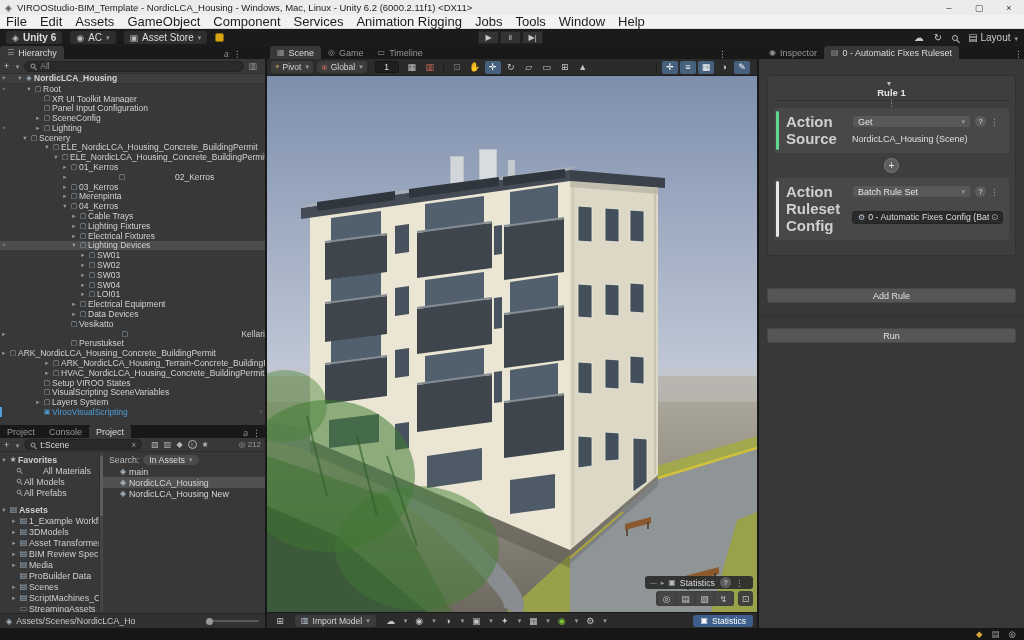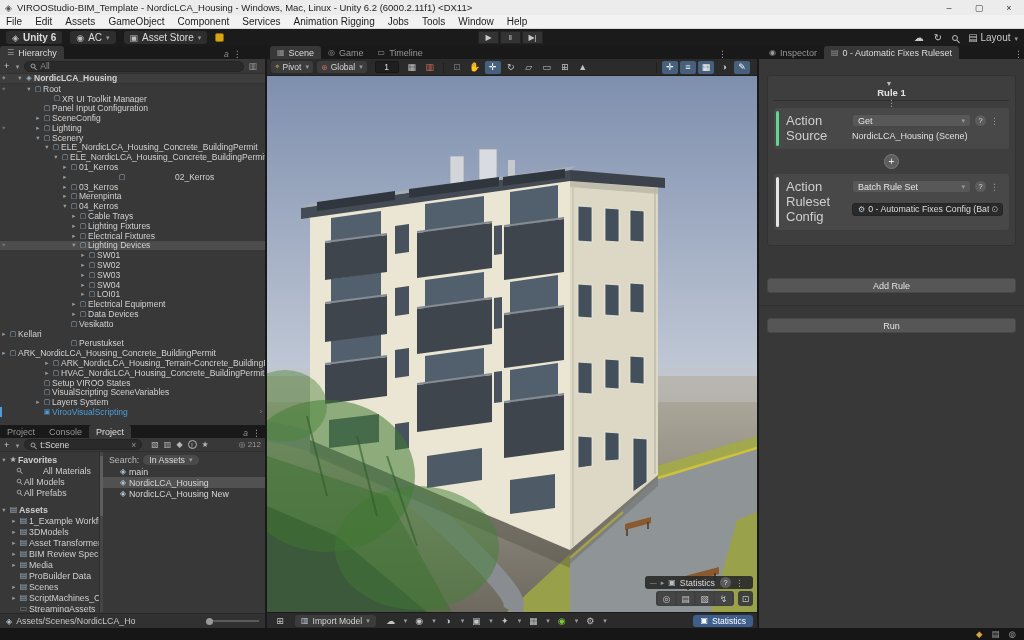--- a/index.html
+++ b/index.html
@@ -4,21 +4,21 @@
 <style>
   html,body{margin:0;padding:0;background:#101010;}
   *{box-sizing:border-box;font-family:"Liberation Sans","DejaVu Sans",sans-serif;}
   #app{position:relative;width:1024px;height:640px;background:#191919;overflow:hidden;font-size:10px;color:#ccc;-webkit-font-smoothing:antialiased;}
 
   
   #titlebar{position:absolute;left:0;top:0;width:1024px;height:15px;background:#ececec;color:#222;display:flex;align-items:center;padding-left:5px;font-size:9.5px;}
   #titlebar .ticon{color:#555;margin-right:5px;font-size:9px;}
   #wincontrols{position:absolute;right:0;top:0;height:15px;display:flex;}
   #wincontrols span{width:30px;height:15px;display:flex;align-items:center;justify-content:center;color:#333;font-size:9px;}
-  #menubar{position:absolute;left:0;top:15px;width:1024px;height:14px;background:#f2f2f2;color:#1b1b1b;display:flex;align-items:center;padding-left:6px;font-size:10px;border-bottom:1px solid #d8d8d8;}
+  #menubar{position:absolute;left:0;top:15px;width:1024px;height:14px;background:#f2f2f2;color:#1b1b1b;display:flex;align-items:center;padding-left:6px;font-size:13px;border-bottom:1px solid #d8d8d8;}
   #menubar span{margin-right:13px;}
 
   
   #toolbar{position:absolute;left:0;top:29px;width:1024px;height:17px;background:#1b1b1b;display:flex;align-items:center;padding:0 6px;}
   .pill{display:flex;align-items:center;background:#2e2e2e;border-radius:3px;height:13px;padding:0 6px;margin-right:8px;color:#ddd;}
   .pill .pic{margin-right:4px;color:#bbb;font-size:9px;}
   .caret{font-size:7px;color:#999;margin-left:4px;}
   #playgroup{position:absolute;left:478px;top:2px;display:flex;}
   #playgroup span{width:21px;height:13px;background:#333;border:1px solid #242424;display:flex;align-items:center;justify-content:center;color:#c9c9c9;font-size:8px;margin-right:1px;}
   #toolbar-right{position:absolute;right:6px;top:2px;display:flex;align-items:center;height:13px;}
@@ -109,21 +109,21 @@
   
   #inspector{position:absolute;left:759px;top:59px;width:265px;height:569px;background:#383838;overflow:hidden;}
   #rulebox{margin:16px 8px 0 8px;background:#3e3e3e;border:1px solid #323232;border-radius:3px;padding:4px 6px 10px 6px;}
   #rulehead{height:17px;display:flex;align-items:center;flex-direction:column;}
   #rulehead .arr{color:#bbb;font-size:7px;width:12px;}
   #rulehead .rtitle{flex:1;text-align:center;font-weight:bold;color:#e2e2e2;font-size:9.5px;}
   .rsep{border-top:1px solid #2f2f2f;margin:3px 0 7px 0;}
   .card{position:relative;background:#484848;border-radius:3px;margin:5px 0;padding:5px 6px 6px 12px;}
   .accent{position:absolute;left:2px;top:3px;bottom:3px;width:3px;border-radius:2px;}
   .irow{display:flex;align-items:center;min-height:15px;}
-  .ilabel{width:66px;color:#cfcfcf;font-size:13px;flex:none;}
+  .ilabel{width:66px;color:#cfcfcf;font-size:15px;flex:none;font-weight:bold;}
   .dropdown{flex:1;height:13px;background:#585858;border:1px solid #474747;border-radius:3px;display:flex;align-items:center;padding:0 5px;color:#e6e6e6;font-size:9px;overflow:hidden;}
   .dropdown .dval{flex:1;white-space:nowrap;overflow:hidden;}
   .helpc{width:11px;height:11px;border-radius:50%;background:#5c5c5c;color:#ddd;font-size:7.5px;display:flex;align-items:center;justify-content:center;margin-left:4px;flex:none;}
   .ival{color:#e0e0e0;font-size:9px;white-space:nowrap;overflow:hidden;}
   .checkbox{width:11px;height:11px;background:#2a2a2a;border:1px solid #555;border-radius:2px;color:#ddd;font-size:8px;display:flex;align-items:center;justify-content:center;}
   .objfield{flex:1;height:13px;background:#2a2a2a;border:1px solid #242424;border-radius:3px;display:flex;align-items:center;padding:0 2px 0 5px;color:#dcdcdc;font-size:8.8px;overflow:hidden;}
   .objfield .gear{font-size:8px;margin-right:3px;color:#b8c6d8;}
   .objfield .oval{flex:1;white-space:nowrap;overflow:hidden;}
   .objfield .picker{width:11px;color:#aaa;font-size:8.5px;text-align:center;flex:none;}
   .plusc{width:15px;height:15px;border-radius:50%;background:#5d5d5d;border:1px solid #7a7a7a;color:#eee;display:flex;align-items:center;justify-content:center;margin:4px auto;font-size:10px;}
@@ -253,42 +253,42 @@
           <span class="arr">▾</span>
           <span class="oic">◈</span>
           <span>NordicLCA_Housing</span>
         </div>
         <div class="hrow" style="padding-left: 25px;">
           <span class="pick">⌖</span>
           <span class="arr">▾</span>
           <span class="oic">▢</span>
           <span>Root</span>
         </div>
-        <div class="hrow" style="padding-left: 44px;">
-          <span class="arr"></span>
-          <span class="oic">▢</span>
-          <span>XR UI Toolkit Manager</span>
-        </div>
         <div class="hrow" style="padding-left: 34px;">
           <span class="arr"></span>
           <span class="oic">▢</span>
+          <span>XR UI Toolkit Manager</span>
+        </div>
+        <div class="hrow" style="padding-left: 34px;">
+          <span class="arr"></span>
+          <span class="oic">▢</span>
           <span>Panel Input Configuration</span>
         </div>
         <div class="hrow" style="padding-left: 34px;">
           <span class="arr">▸</span>
           <span class="oic">▢</span>
           <span>SceneConfig</span>
         </div>
         <div class="hrow" style="padding-left: 34px;">
           <span class="pick">⌖</span>
           <span class="arr">▸</span>
           <span class="oic">▢</span>
           <span>Lighting</span>
         </div>
-        <div class="hrow" style="padding-left: 34px;">
+        <div class="hrow" style="padding-left: 21px;">
           <span class="arr">▾</span>
           <span class="oic">▢</span>
           <span>Scenery</span>
         </div>
         <div class="hrow" style="padding-left: 43px;">
           <span class="arr">▾</span>
           <span class="oic">▢</span>
           <span>ELE_NordicLCA_Housing_Concrete_BuildingPermit</span>
         </div>
         <div class="hrow" style="padding-left: 52px;">
@@ -375,21 +375,21 @@
         <div class="hrow" style="padding-left: 70px;">
           <span class="arr">▸</span>
           <span class="oic">▢</span>
           <span>Data Devices</span>
         </div>
         <div class="hrow" style="padding-left: 61px;">
           <span class="arr"></span>
           <span class="oic">▢</span>
           <span>Vesikatto</span>
         </div>
-        <div class="hrow" style="">
+        <div class="hrow" style=" justify-content: space-between;">
           <span class="arr">▸</span>
           <span class="oic">▢</span>
           <span>Kellari</span>
         </div>
         <div class="hrow" style="padding-left: 61px;">
           <span class="arr"></span>
           <span class="oic">▢</span>
           <span>Perustukset</span>
         </div>
         <div class="hrow" style="">

